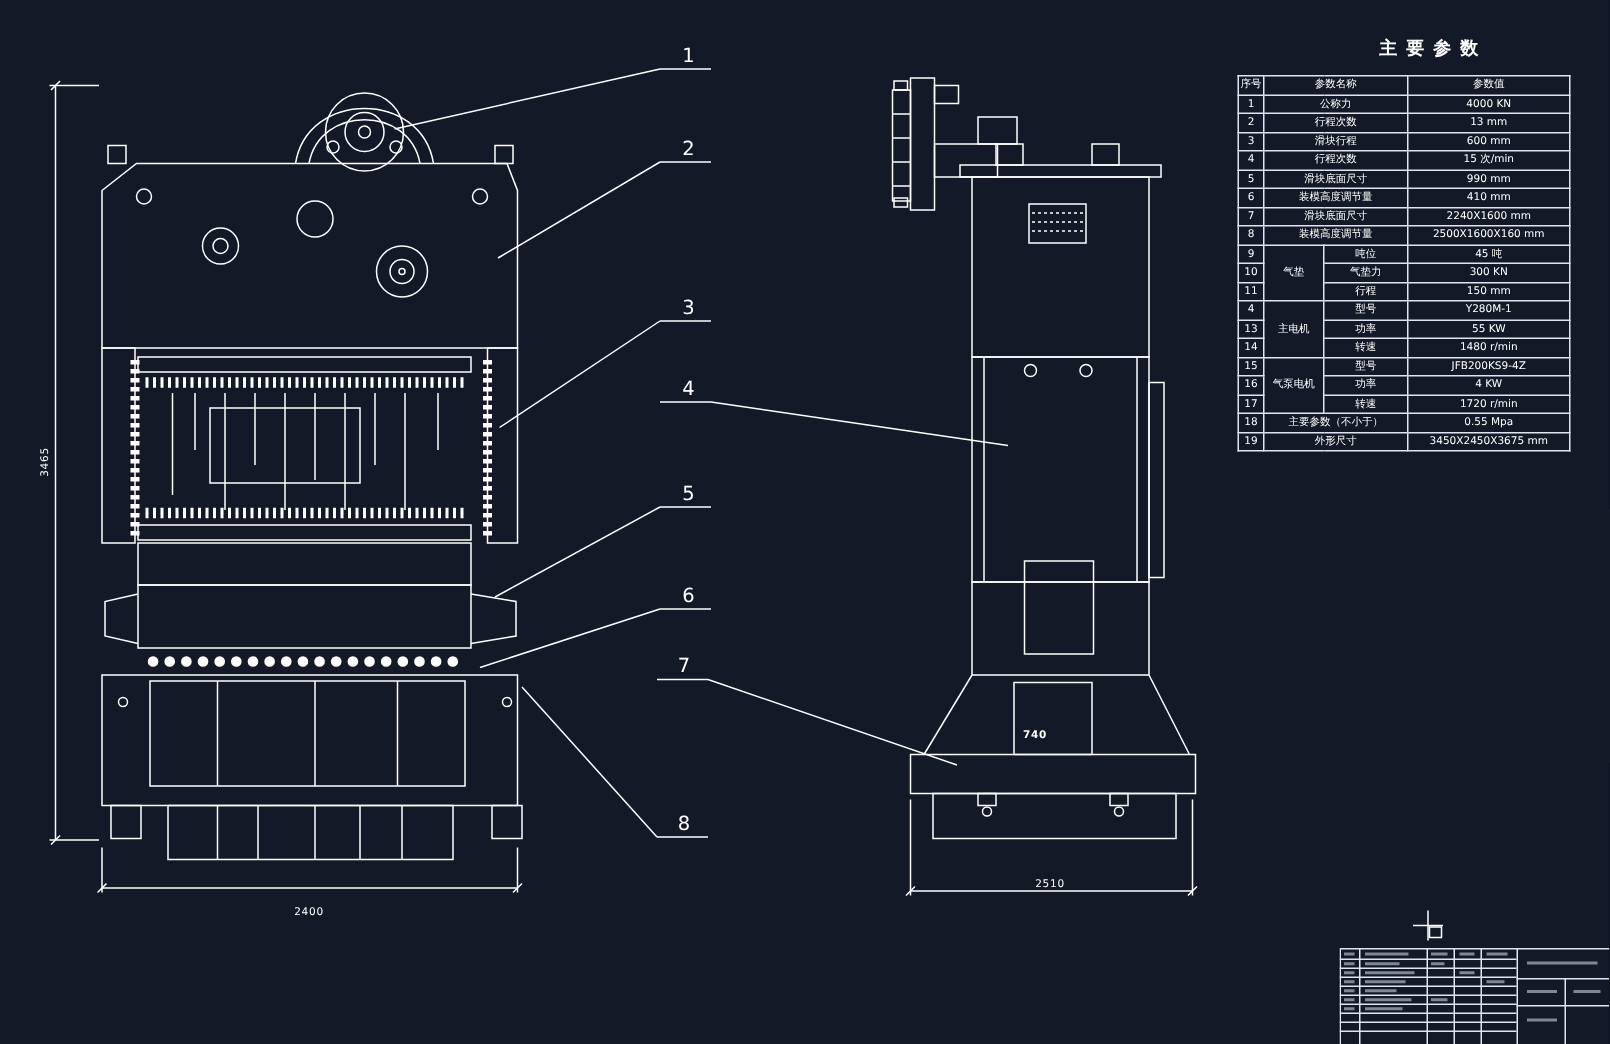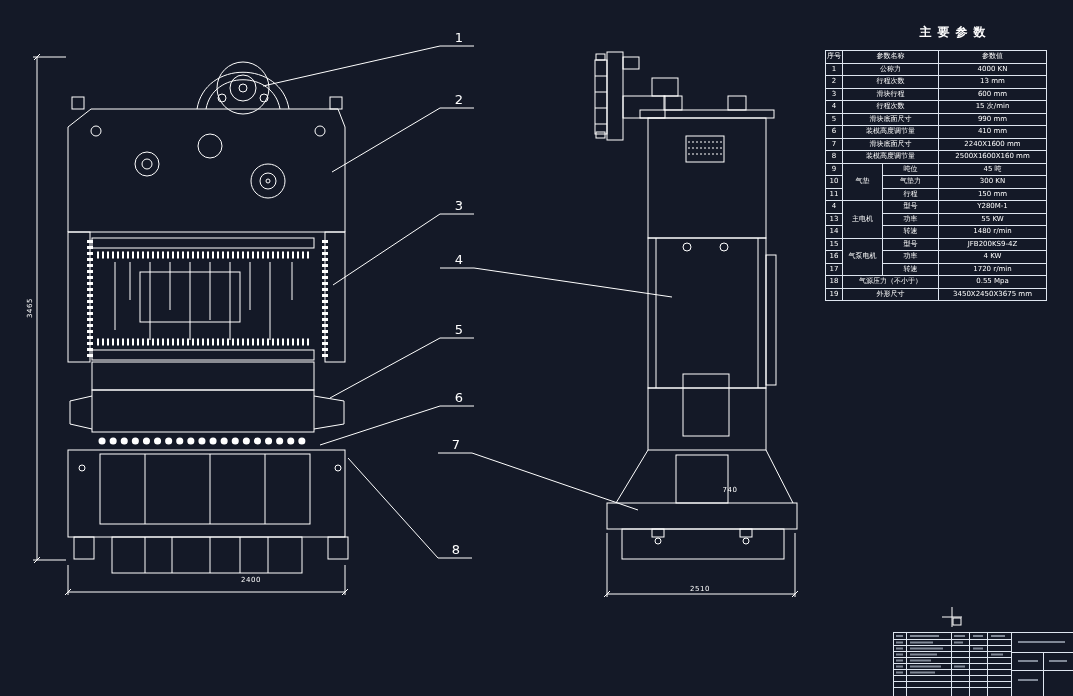--- a/index.html
+++ b/index.html
@@ -178,23 +178,23 @@
   <div class="callout" style="left:459px; top:44px;">1</div>
   <div class="callout" style="left:459px; top:106px;">2</div>
   <div class="callout" style="left:459px; top:212px;">3</div>
   <div class="callout" style="left:459px; top:266px;">4</div>
   <div class="callout" style="left:459px; top:336px;">5</div>
   <div class="callout" style="left:459px; top:404px;">6</div>
   <div class="callout" style="left:456px; top:451px;">7</div>
   <div class="callout" style="left:456px; top:556px;">8</div>
 
   <div class="dim vertical" style="left:30px;  top:308px;">3465</div>
-  <div class="dim" style="left:206px; top:580px;margin-left:45px;">2400</div>
+  <div class="dim" style="left:206px; top:608px;">2400</div>
   <div class="dim" style="left:700px; top:589px;">2510</div>
-  <div class="dim" style="left:730px; top:490px;">740</div>
+  <div class="dim" style="left:690px; top:490px;font-weight:bold;">740</div>
 
   <div class="param-title">主要参数</div>
   <table class="param-table">
     <colgroup>
       <col style="width:17px">
         <col style="width:40px">
         <col style="width:56px">
         <col style="width:108px">
     </colgroup>
     <tbody id="param-tbody">
@@ -286,21 +286,21 @@
           <td>功率</td>
           <td>4 KW</td>
         </tr>
         <tr>
           <td>17</td>
           <td>转速</td>
           <td>1720 r/min</td>
         </tr>
         <tr>
           <td>18</td>
-          <td colspan="2">气源压力（不小于）</td>
+          <td colspan="2">主要参数（不小于）</td>
           <td>0.55 Mpa</td>
         </tr>
         <tr>
           <td>19</td>
           <td colspan="2">外形尺寸</td>
           <td>3450X2450X3675 mm</td>
         </tr>
       </tbody>
   </table>
 

